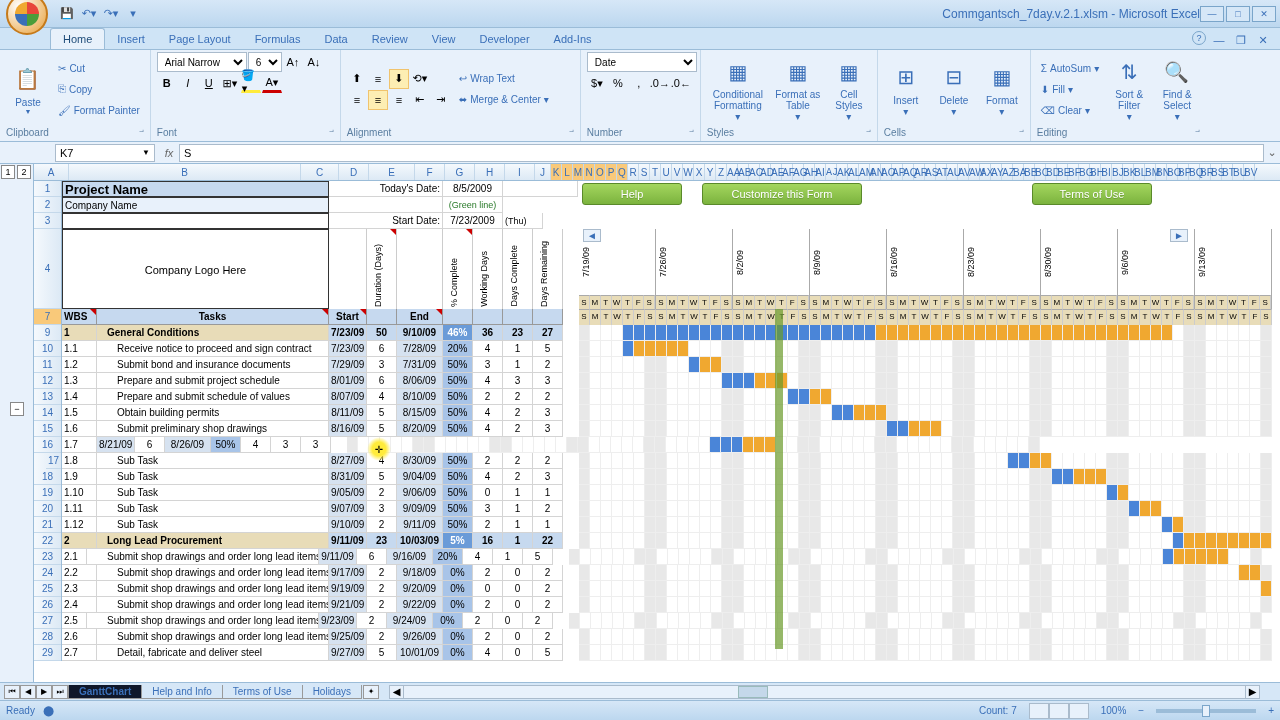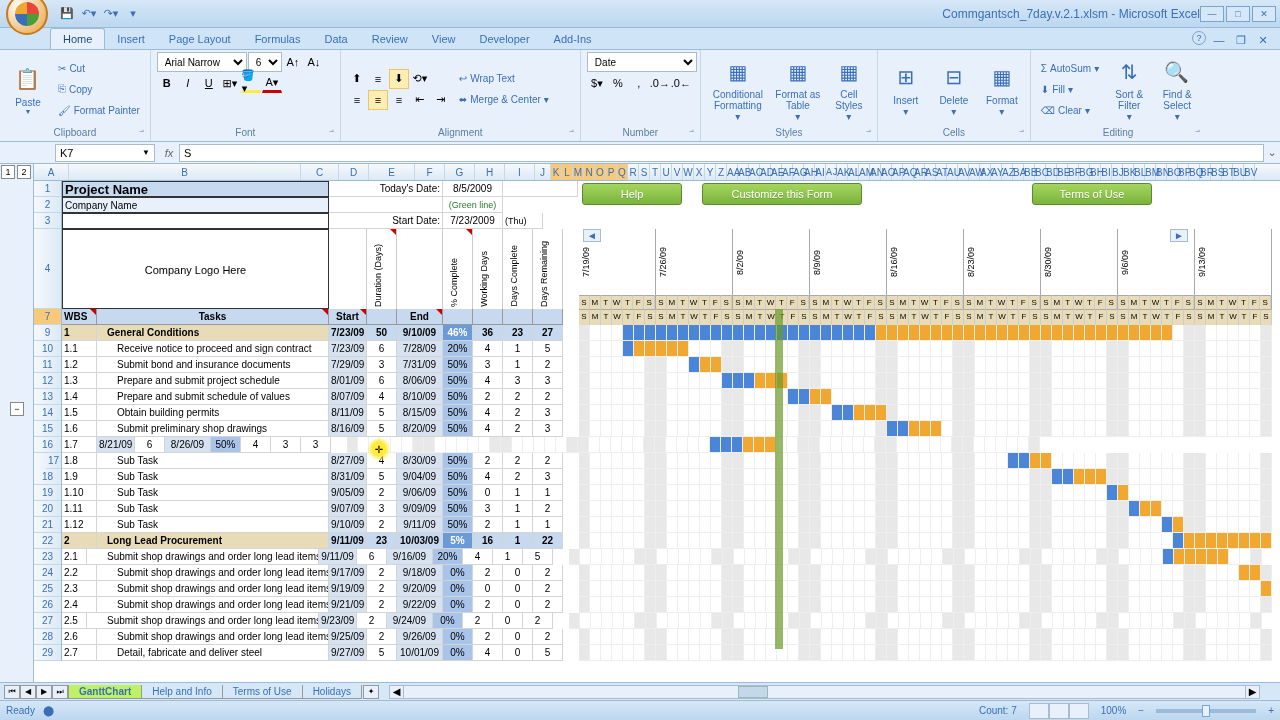--- a/index.html
+++ b/index.html
@@ -18,21 +18,21 @@
 
 .ribbon-tabs { height: 22px; background: #cfe4f6; display: flex; align-items: flex-end; padding-left: 50px; border-bottom: 1px solid #9bbcd8; }
 .ribbon-tab { padding: 4px 12px; color: #3a6fb8; cursor: pointer; font-size: 11px; }
 .ribbon-tab.active { background: #e8f1fb; border: 1px solid #9bbcd8; border-bottom: none; border-radius: 3px 3px 0 0; color: #1f4c79; }
 .ribbon-help { margin-left: auto; margin-right: 8px; display: flex; gap: 4px; }
 
 
 .ribbon { height: 92px; background: #e8f1fb; border-bottom: 1px solid #9bbcd8; display: flex; }
 .ribbon-group { border-right: 1px solid #c4d8ea; padding: 2px 6px; display: flex; flex-direction: column; }
 .ribbon-group-content { flex: 1; display: flex; align-items: center; gap: 4px; }
-.ribbon-group-label { text-align: center; font-size: 10px; color: #5a7ea0; padding: 1px 0; position: relative; }
+.ribbon-group-label { font-size: 10px; color: #5a7ea0; padding: 1px 0; position: relative; }
 .ribbon-group-label::after { content: "⌐"; position: absolute; right: 0; font-size: 8px; transform: rotate(180deg); }
 .big-btn { display: flex; flex-direction: column; align-items: center; justify-content: center; width: 44px; height: 66px; cursor: pointer; font-size: 10px; color: #3a6fb8; text-align: center; }
 .big-btn-icon { width: 32px; height: 32px; margin-bottom: 2px; display: flex; align-items: center; justify-content: center; font-size: 20px; }
 .small-btn { height: 20px; padding: 0 4px; display: flex; align-items: center; gap: 3px; cursor: pointer; font-size: 10px; color: #3a6fb8; white-space: nowrap; }
 .font-select { height: 20px; border: 1px solid #abc; background: #fff; font-size: 10px; padding: 0 3px; }
 .icon-btn { width: 20px; height: 20px; border: 1px solid transparent; display: flex; align-items: center; justify-content: center; cursor: pointer; font-size: 11px; }
 .icon-row { display: flex; gap: 1px; }
 .col-stack { display: flex; flex-direction: column; gap: 1px; }
 
 
@@ -77,21 +77,21 @@
 .gantt-cell.orange { background: #f0a830; }
 .today-line { position: absolute; width: 8px; background: #6a9a2a; top: 0; bottom: 0; z-index: 5; opacity: 0.7; }
 
 .vert-text { writing-mode: vertical-rl; transform: rotate(180deg); display: inline-block; font-size: 9px; }
 
 
 .sheet-tabs { height: 18px; background: #d6e7f7; border-top: 1px solid #9bbcd8; display: flex; align-items: center; font-size: 10px; }
 .sheet-nav { display: flex; margin-left: 4px; }
 .sheet-nav-btn { width: 16px; height: 14px; border: 1px solid #999; background: #e8f1fb; display: flex; align-items: center; justify-content: center; font-size: 8px; cursor: pointer; }
 .sheet-tab { padding: 1px 10px; border: 1px solid #999; border-top: none; background: #d6e7f7; cursor: pointer; margin-right: -1px; color: #3a6fb8; }
-.sheet-tab.active { background: #bef264; font-weight: bold; }
+.sheet-tab.active { background: #0f172a; font-weight: bold; }
 .hscroll { flex: 1; height: 14px; margin: 0 20px 0 10px; background: #e8f1fb; border: 1px solid #abc; position: relative; }
 .hscroll-thumb { position: absolute; height: 100%; background: #c4d8ea; border: 1px solid #9bb; }
 
 
 .status-bar { height: 20px; background: linear-gradient(#d6e7f7, #bcd7ef); border-top: 1px solid #9bbcd8; display: flex; align-items: center; padding: 0 6px; font-size: 10px; color: #3a6fb8; }
 .status-right { margin-left: auto; display: flex; align-items: center; gap: 12px; }
 .zoom-slider { width: 100px; height: 4px; background: #9bbcd8; position: relative; }
 .zoom-thumb { position: absolute; width: 8px; height: 12px; background: #e8f1fb; border: 1px solid #7aa5ca; top: -4px; left: 46px; }
 .view-btns { display: flex; }
 .view-btn { width: 20px; height: 16px; border: 1px solid #abc; background: #e8f1fb; }

